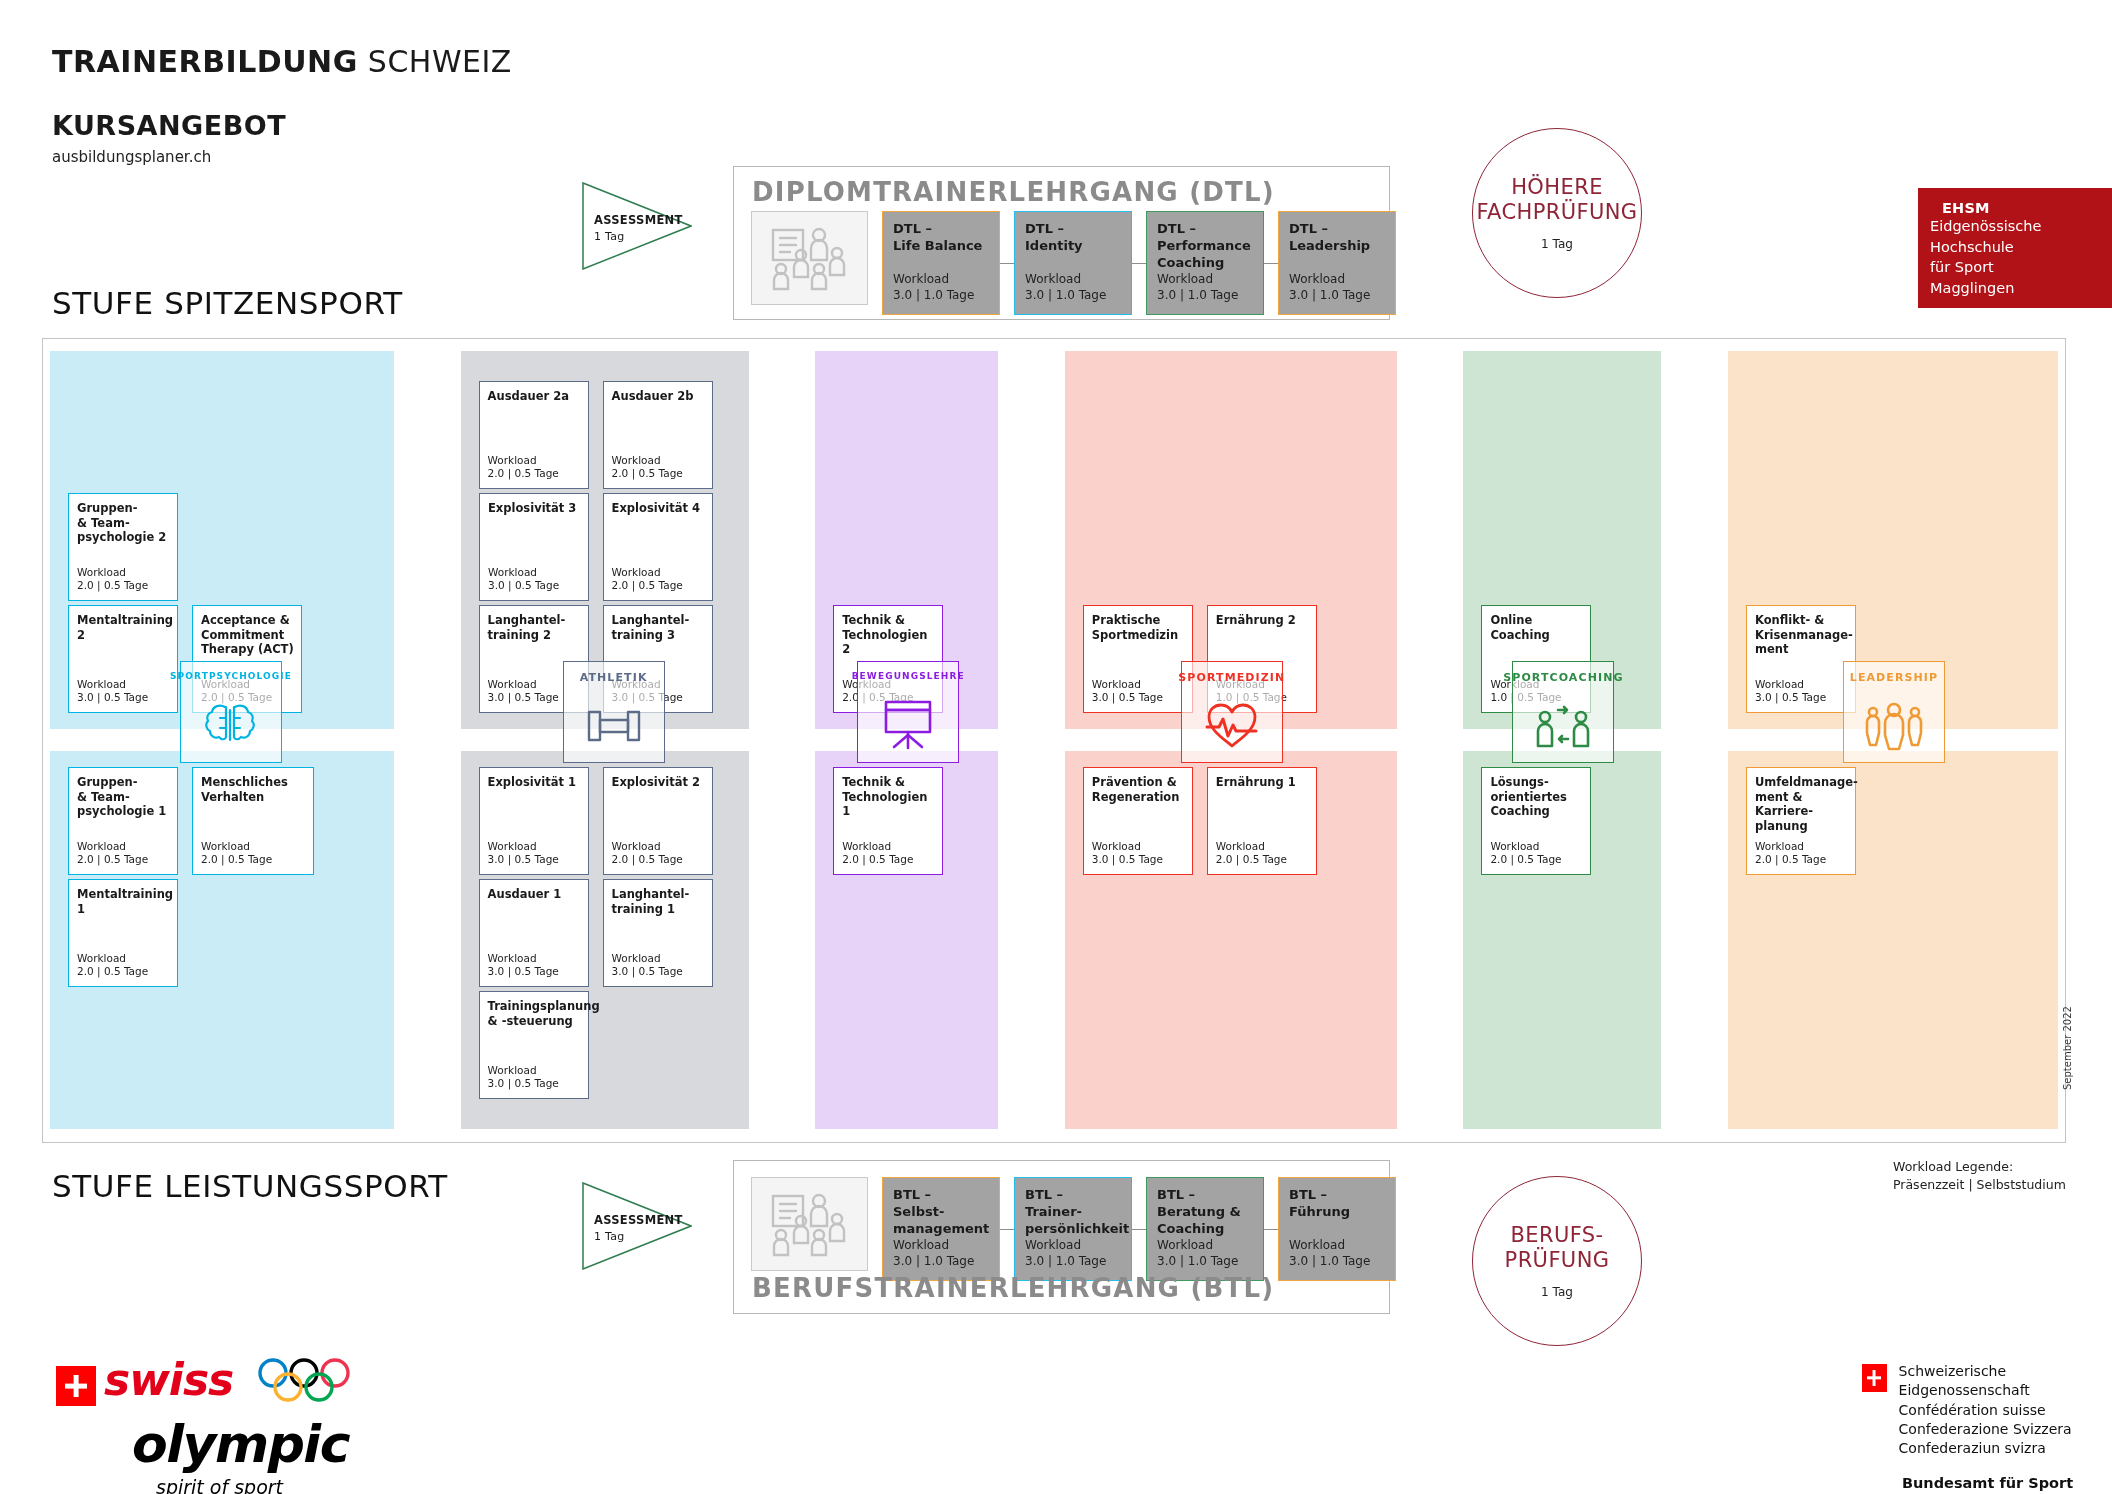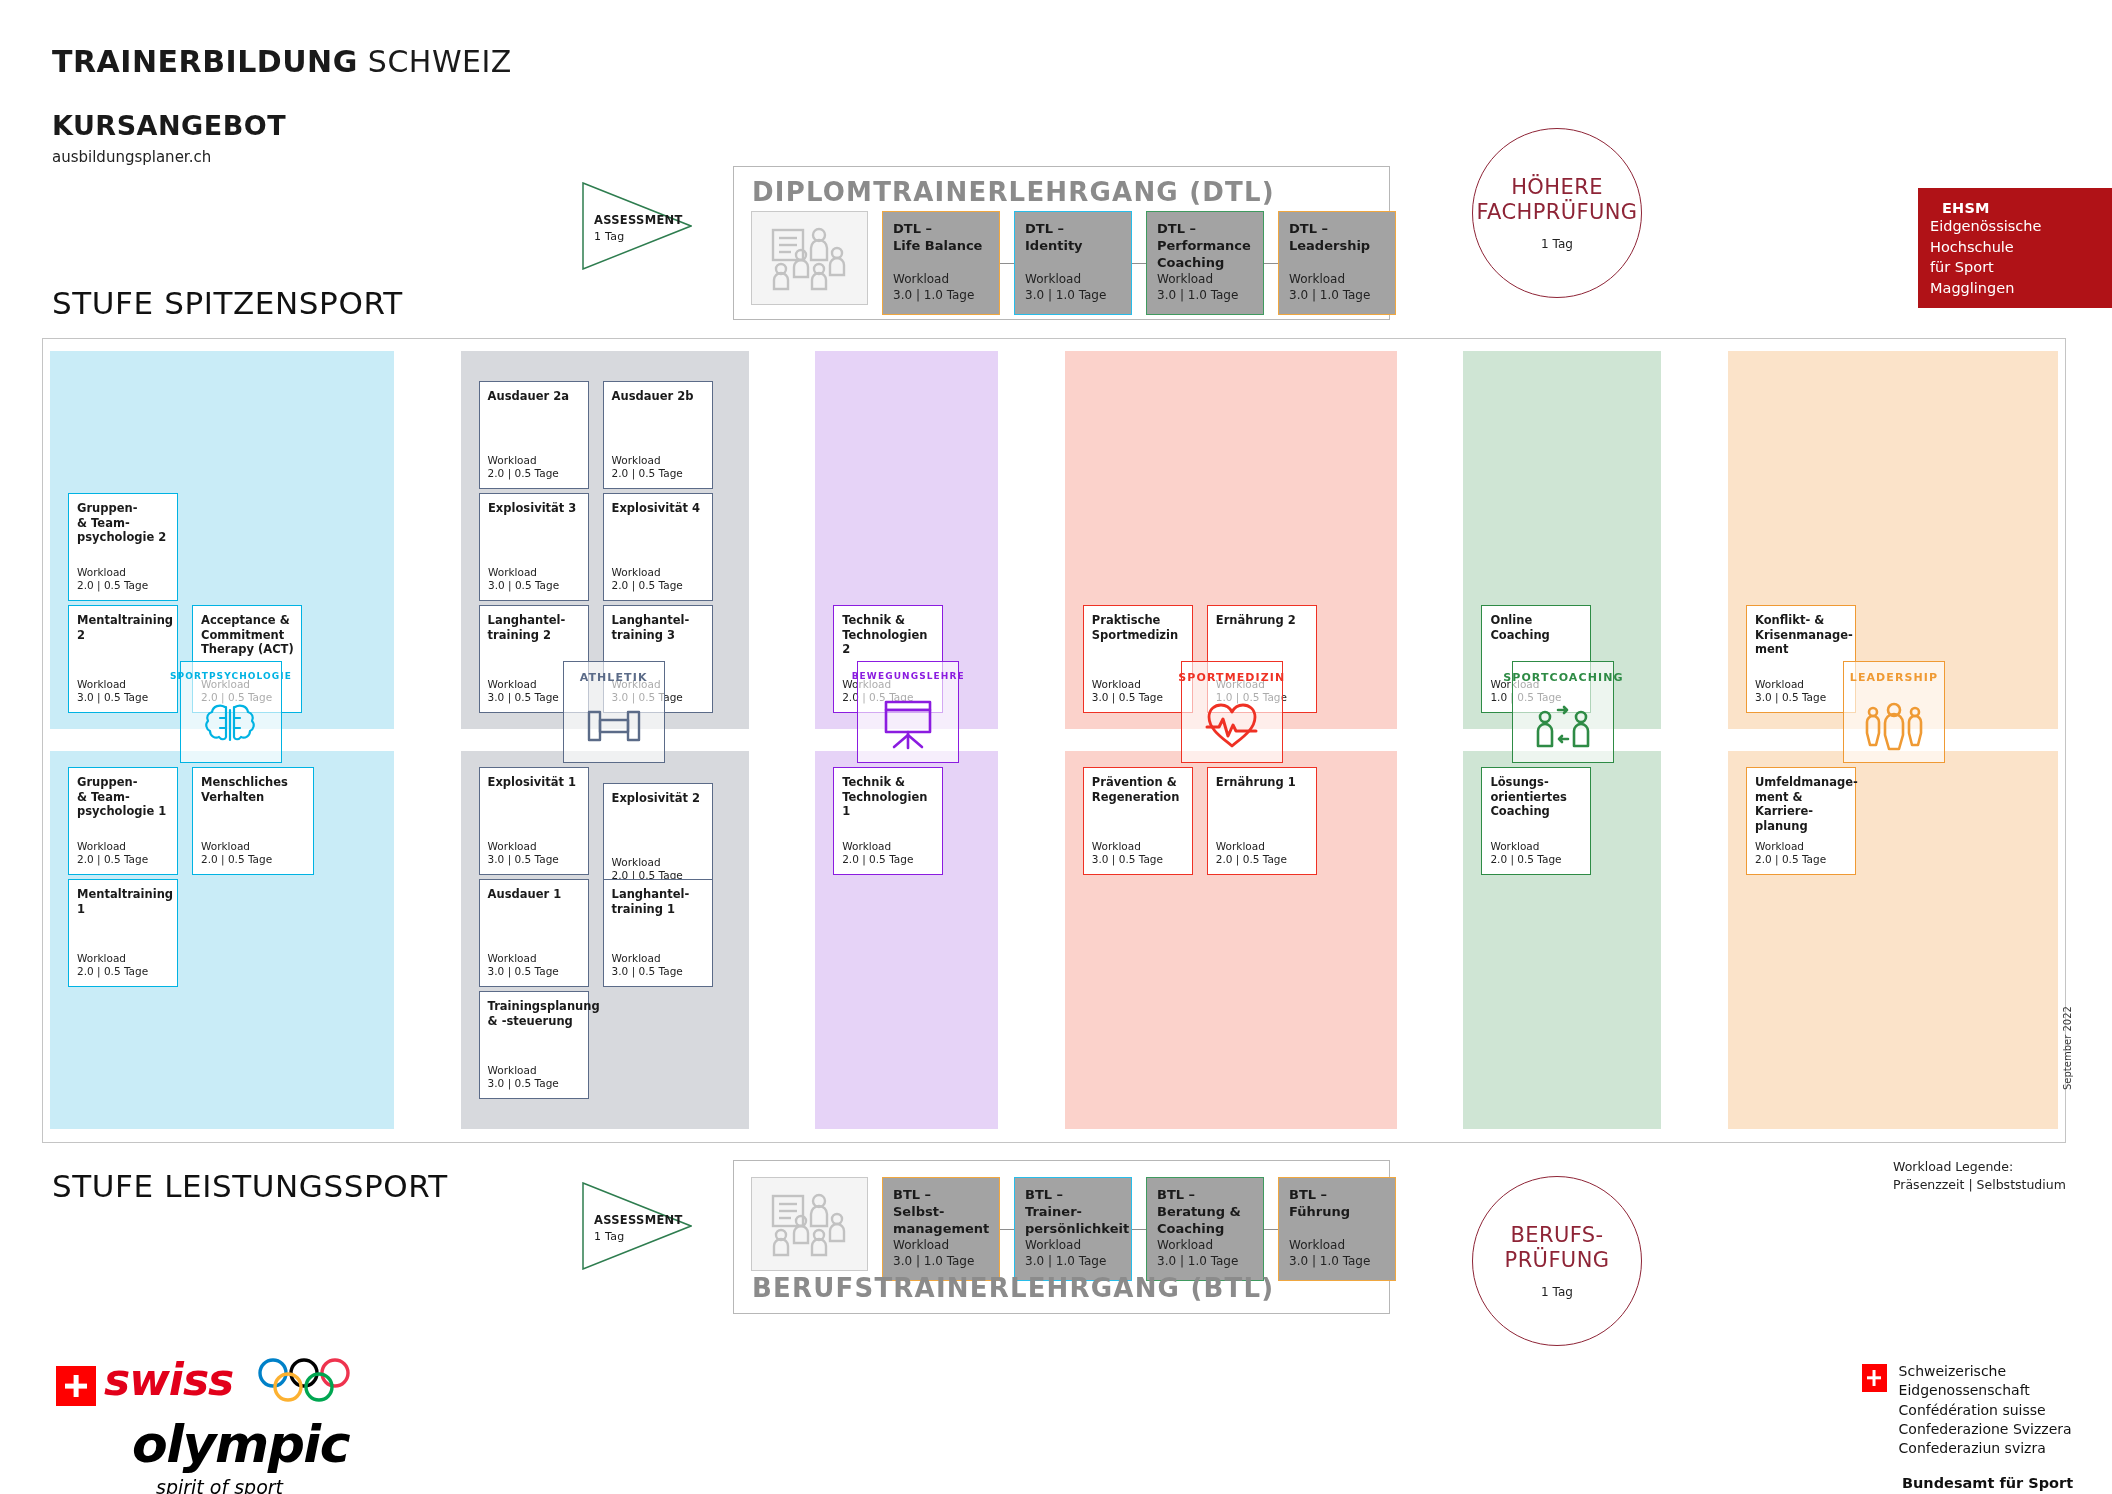--- a/index.html
+++ b/index.html
@@ -284,21 +284,21 @@
         <i>3.0 | 0.5 Tage</i>
       </div>
     </div>
     <div class="card abs" style="left: 478.6px; top: 991px; width: 110px; height: 108px; border-color: rgb(91, 107, 136);">
       <div class="ct"><span>Trainingsplanung</span><br><span>&amp; -steuerung</span></div>
       <div class="cw">
         <i>Workload</i>
         <i>3.0 | 0.5 Tage</i>
       </div>
     </div>
-    <div class="card abs" style="left: 602.6px; top: 767px; width: 110px; height: 108px; border-color: rgb(91, 107, 136); margin-top: 16px;">
+    <div class="card abs" style="left: 602.6px; top: 767px; width: 110px; height: 108px; border-color: rgb(91, 107, 136);">
       <div class="ct"><span>Explosivität 2</span></div>
       <div class="cw">
         <i>Workload</i>
         <i>2.0 | 0.5 Tage</i>
       </div>
     </div>
     <div class="card abs" style="left: 602.6px; top: 879px; width: 110px; height: 108px; border-color: rgb(91, 107, 136);">
       <div class="ct"><span>Langhantel-</span><br><span>training 1</span></div>
       <div class="cw">
         <i>Workload</i>

